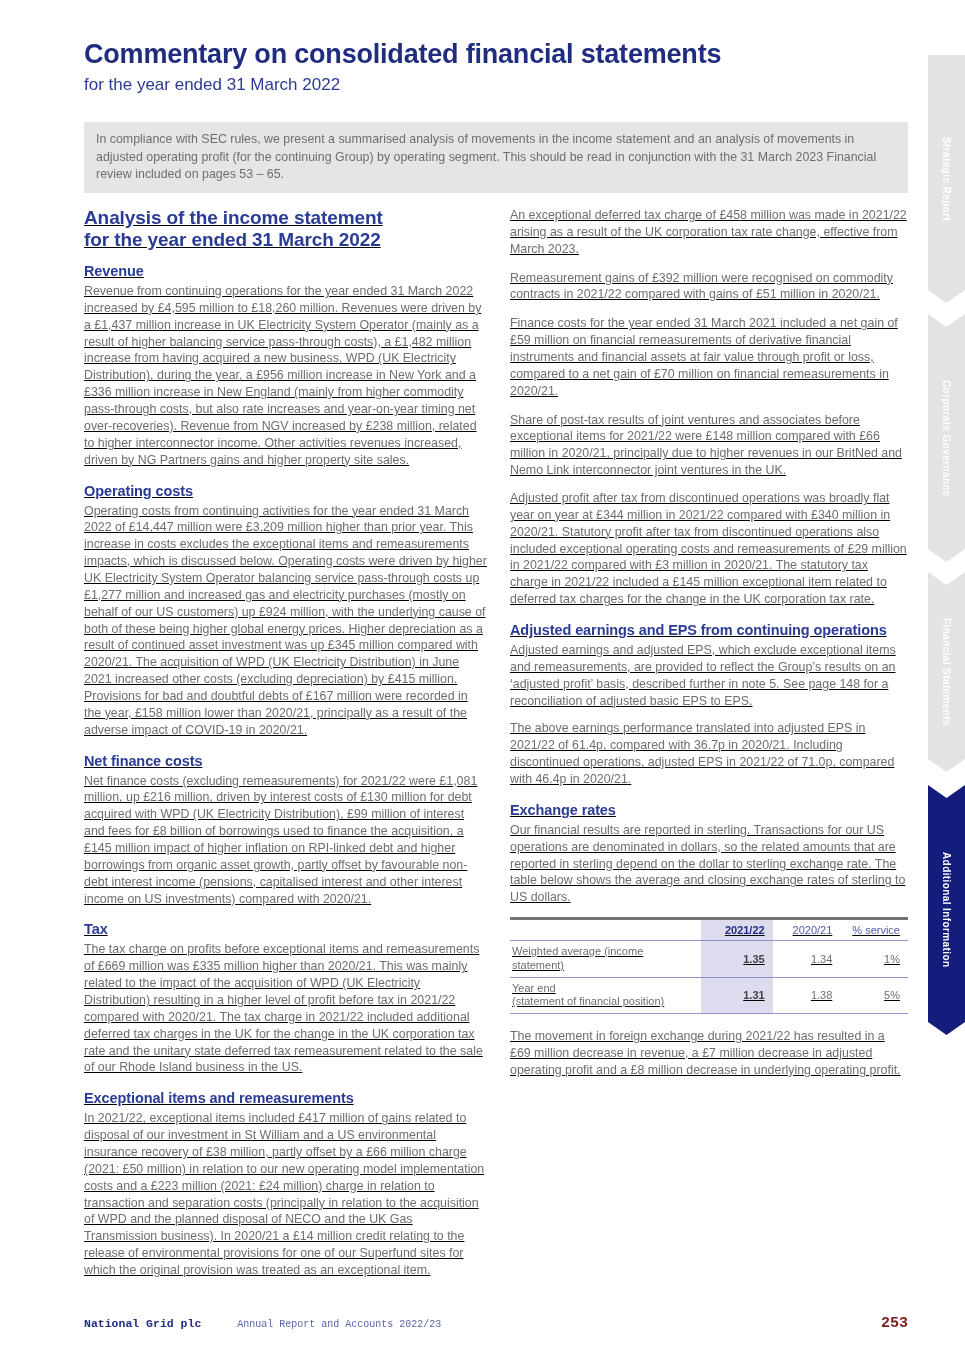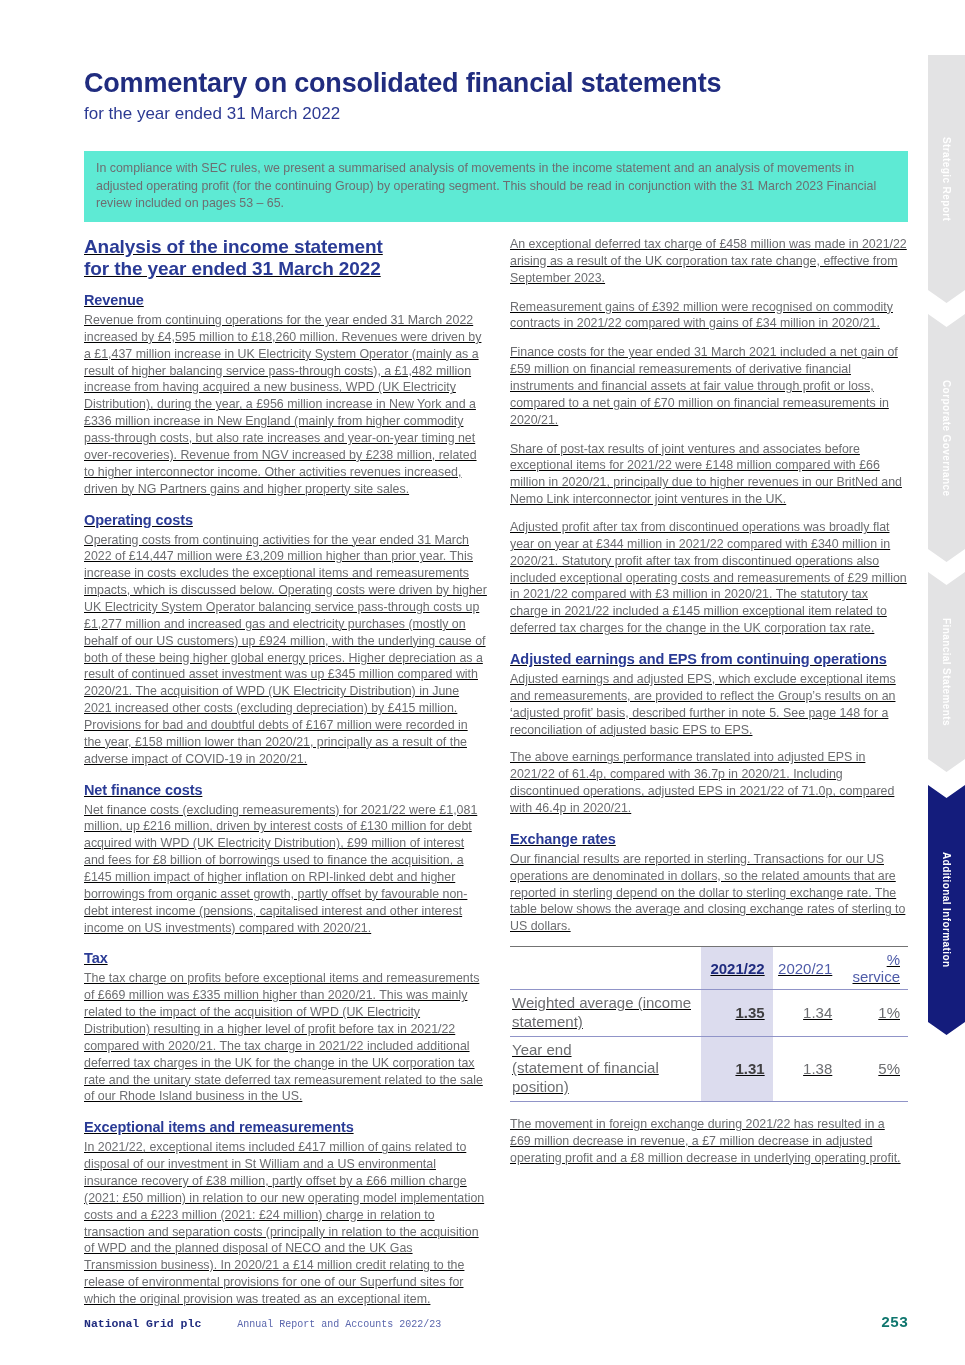--- a/index.html
+++ b/index.html
@@ -1,62 +1,62 @@
 <!DOCTYPE html>
 <html><head>
 <meta charset="utf-8">
 <style>
   html,body{margin:0;padding:0;background:#ffffff;}
   body{width:965px;height:1365px;position:relative;font-family:"Liberation Sans",sans-serif;
        -webkit-font-smoothing:antialiased;}
   .page{position:relative;width:965px;height:1365px;overflow:hidden;background:#fff;}
-  .content{padding:69px 57px 0 84px;}
+  .content{padding:40px 57px 0 84px;}
 
   
   h1.title{margin:0;font-size:27px;line-height:1.08;font-weight:bold;color:#202c7f;letter-spacing:-0.2px;}
   .subtitle{margin:6px 0 0 0;font-size:17px;color:#2c3a93;font-weight:normal;}
-  .notice-box{margin-top:27px;background:#5eead4;color:#6d6e71;font-size:12.4px;line-height:1.42;
+  .notice-box{margin-top:27px;background:#e5e5e5;color:#6d6e71;font-size:12.4px;line-height:1.42;
               padding:9px 12px;}
 
   
   .columns{display:flex;gap:22px;margin-top:14px;text-decoration:underline;}
   .col{flex:1 1 0;}
   .col.left{max-width:404px;}
   .col.right{max-width:398px;}
 
   h2.big{margin:0 0 12px 0;font-size:19px;line-height:1.16;font-weight:bold;color:#2a3b96;letter-spacing:-0.1px;}
   h2.big span{display:block;}
   h3.sub{margin:14px 0 4px 0;font-size:14.5px;font-weight:bold;color:#2a3b96;letter-spacing:-0.1px;}
   .sec:first-of-type h3.sub{margin-top:8px;}
   p.body{margin:0 0 11px 0;font-size:12.4px;line-height:1.36;color:#6d6e71;}
   .col.right p.intro{margin-bottom:12px;}
 
   
-  table.xr{width:100%;border-collapse:collapse;margin:6px 0 14px 0;font-size:15px;color:#6d6e71;
-           border-top:1px solid #737373;}
+  table.xr{width:100%;border-collapse:collapse;margin:6px 0 14px 0;font-size:11px;color:#6d6e71;
+           border-top:3px solid #737373;}
   table.xr th,table.xr td{padding:4px 8px 4px 2px;vertical-align:middle;}
   table.xr th{font-weight:normal;color:#4f5ca9;text-align:right;border-bottom:1px solid #9094c8;}
   table.xr th.lbl{text-align:left;}
   table.xr td{border-bottom:1px solid #9094c8;text-align:right;}
   table.xr td.lbl{text-align:left;line-height:1.25;}
   table.xr .cur{background:#dcdcee;}
   table.xr th.cur{color:#202c7f;font-weight:bold;}
   table.xr td.cur{font-weight:bold;color:#414042;}
   table.xr col.c-lbl{width:48%;}
   table.xr col.c-cur{width:18%;}
   table.xr col.c-pri{width:17%;}
   table.xr col.c-chg{width:17%;}
   table.xr .l2{display:block;}
 
   
   .footer{position:absolute;left:84px;right:57px;top:1315px;display:flex;align-items:baseline;font-family:Liberation Mono, monospace;}
   .footer .company{font-size:11.5px;font-weight:bold;color:#202c7f;}
   .footer .report{font-size:10px;color:#5a66ad;margin-left:36px;}
   .footer .spacer{flex:1;}
-  .footer .pageno{font-size:15px;font-weight:bold;color:#0f766e;}
+  .footer .pageno{font-size:15px;font-weight:bold;color:#7f1d1d;}
 
   
   .side-tab{position:absolute;right:0;width:37px;display:flex;align-items:center;justify-content:center;
             writing-mode:vertical-rl;font-size:10px;font-weight:bold;letter-spacing:0.4px;color:#ffffff;}
   .side-tab.gray{background:#e3e3e4;}
   .side-tab.blue{background:#141c7c;}
   .tab-first{clip-path:polygon(0 0,100% 0,100% calc(100% - 13px),50% 100%,0 calc(100% - 13px));}
   .tab-mid{clip-path:polygon(0 0,50% 13px,100% 0,100% calc(100% - 13px),50% 100%,0 calc(100% - 13px));}
   #tab-0{top:55px;height:248px;}
   #tab-1{top:314px;height:248px;}
@@ -104,22 +104,22 @@
           <p class="body">The tax charge on profits before exceptional items and remeasurements of £669 million was £335 million higher than 2020/21. This was mainly related to the impact of the acquisition of WPD (UK Electricity Distribution) resulting in a higher level of profit before tax in 2021/22 compared with 2020/21. The tax charge in 2021/22 included additional deferred tax charges in the UK for the change in the UK corporation tax rate and the unitary state deferred tax remeasurement related to the sale of our Rhode Island business in the US.</p>
         </section>
 
         <section class="sec">
           <h3 class="sub">Exceptional items and remeasurements</h3>
           <p class="body">In 2021/22, exceptional items included £417 million of gains related to disposal of our investment in St William and a US environmental insurance recovery of £38 million, partly offset by a £66 million charge (2021: £50 million) in relation to our new operating model implementation costs and a £223 million (2021: £24 million) charge in relation to transaction and separation costs (principally in relation to the acquisition of WPD and the planned disposal of NECO and the UK Gas Transmission business). In 2020/21 a £14 million credit relating to the release of environmental provisions for one of our Superfund sites for which the original provision was treated as an exceptional item.</p>
         </section>
       </div>
 
       <div class="col right">
-        <p class="body intro">An exceptional deferred tax charge of £458 million was made in 2021/22 arising as a result of the UK corporation tax rate change, effective from September 2023.</p>
-        <p class="body intro">Remeasurement gains of £392 million were recognised on commodity contracts in 2021/22 compared with gains of £34 million in 2020/21.</p>
+        <p class="body intro">An exceptional deferred tax charge of £458 million was made in 2021/22 arising as a result of the UK corporation tax rate change, effective from March 2023.</p>
+        <p class="body intro">Remeasurement gains of £392 million were recognised on commodity contracts in 2021/22 compared with gains of £51 million in 2020/21.</p>
         <p class="body intro">Finance costs for the year ended 31 March 2021 included a net gain of £59 million on financial remeasurements of derivative financial instruments and financial assets at fair value through profit or loss, compared to a net gain of £70 million on financial remeasurements in 2020/21.</p>
 
         <section class="sec">
           <p class="body">Share of post-tax results of joint ventures and associates before exceptional items for 2021/22 were £148 million compared with £66 million in 2020/21, principally due to higher revenues in our BritNed and Nemo Link interconnector joint ventures in the UK.</p>
         </section>
 
         <section class="sec">
           <p class="body">Adjusted profit after tax from discontinued operations was broadly flat year on year at £344 million in 2021/22 compared with £340 million in 2020/21. Statutory profit after tax from discontinued operations also included exceptional operating costs and remeasurements of £29 million in 2021/22 compared with £3 million in 2020/21. The statutory tax charge in 2021/22 included a £145 million exceptional item related to deferred tax charges for the change in the UK corporation tax rate.</p>
         </section>
 

